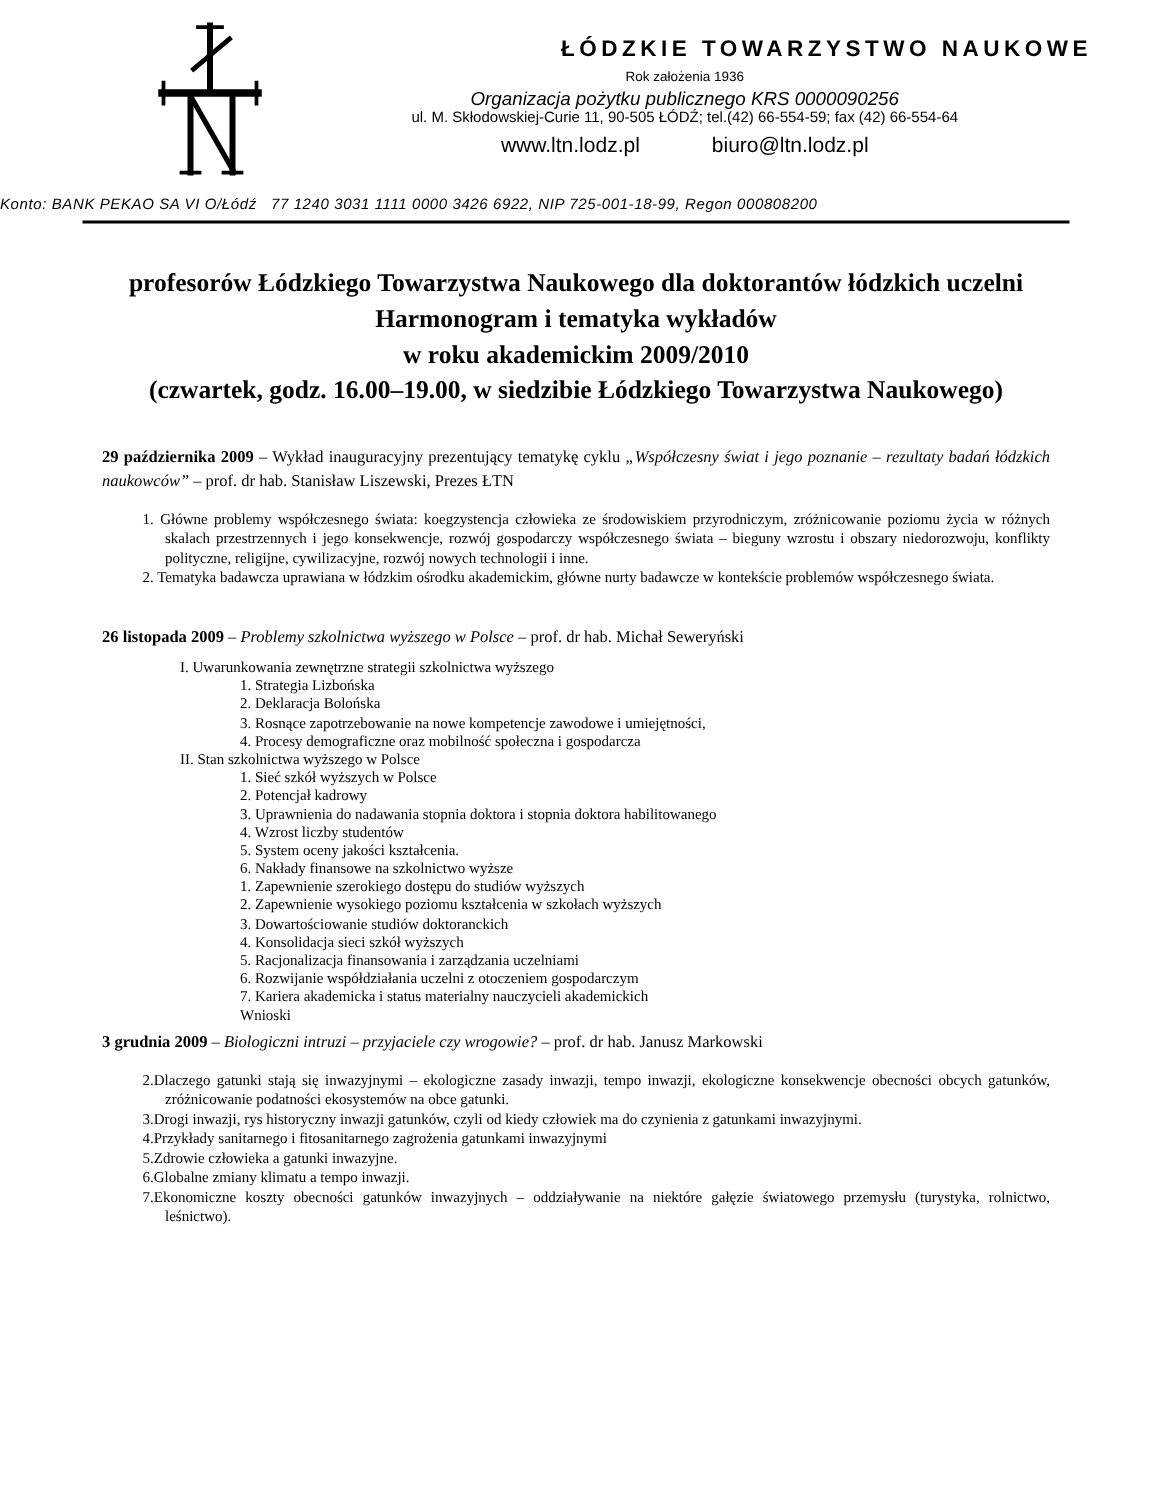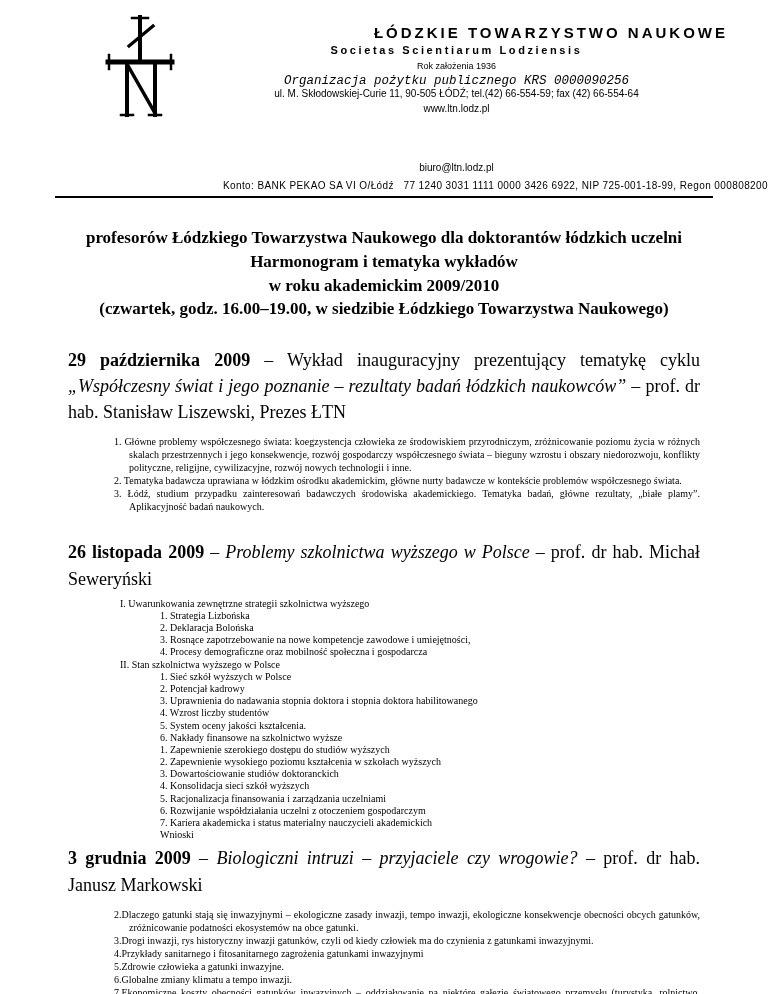--- a/index.html
+++ b/index.html
@@ -12,38 +12,38 @@
   }
   .page { width:100%; height:100%; padding-top:6px; }
 
   
   .header-row { display:flex; align-items:flex-start; padding:6px 40px 0 100px; }
   .logo { width:85px; flex:0 0 85px; padding-top:2px; }
   .header-text { flex:1; text-align:center; font-family:"Liberation Sans", sans-serif; padding-top:12px; }
   .org-name  { font-size:15px; font-weight:bold; letter-spacing:3px;text-align:right; }
   .org-latin { font-size:11px; font-weight:bold; letter-spacing:2.6px; margin-top:3px; }
   .founded   { font-size:9px;  margin-top:5px; }
-  .public-benefit { font-family:Liberation Mono, monospace; font-style:italic; font-size:12.5px; margin-top:3px; }
+  .public-benefit { font-family:Liberation Sans, sans-serif; font-style:italic; font-size:12.5px; margin-top:3px; }
   .address   { font-size:10px; margin-top:0; }
-  .webmail   { font-size:10px; margin-top:4px; display:flex; justify-content:center; gap:48px;flex-direction:column; }
-  .account   { font-family:"Liberation Sans", sans-serif; font-size:10px; text-align:right;
-               margin-top:7px; letter-spacing:0.4px; white-space:pre; }
+  .webmail   { font-size:14px; margin-top:4px; display:flex; justify-content:center; gap:48px; }
+  .account   { font-family:"Liberation Sans", sans-serif; font-size:10px; text-align:left;
+               margin-top:7px; letter-spacing:0.4px; white-space:pre;font-style:italic; }
   .rule { border-top:2px solid #000; margin:5px 55px 0 55px; }
 
   
   .title { text-align:center; font-weight:bold; font-size:17px; line-height:1.4; margin-top:28px; }
 
   
   .section { margin:0 68px; }
-  .lec-heading { font-size:18px; line-height:1.45; text-align:justify; margin-top:26px; }
+  .lec-heading { font-size:11px; line-height:1.45; text-align:justify; margin-top:26px; }
   .lec-heading.mt-sm { margin-top:4px; }
   .lec-heading .date { font-weight:bold; }
   .lec-heading .it { font-style:italic; }
 
-  .list { margin-top:10px; margin-left:46px; }
+  .list { margin-top:10px; margin-left:27px; }
   .num-item { font-size:10px; line-height:1.3; text-align:justify;
               padding-left:15px; text-indent:-15px; }
 
   .outline { margin-top:6px; }
   .o0 { font-size:10px; line-height:1.22; margin-left:52px; }
   .o1 { font-size:10px; line-height:1.22; margin-left:92px; }
 </style>
 </head>
 <body>
 
@@ -62,21 +62,20 @@
           <line x1="27" y1="48" x2="27" y2="101" stroke-width="4"></line>
           <line x1="55" y1="48" x2="55" y2="101" stroke-width="4"></line>
           <line x1="27" y1="50" x2="55" y2="99" stroke-width="3.5"></line>
           <line x1="21" y1="101" x2="33" y2="101" stroke-width="2.5"></line>
           <line x1="49" y1="101" x2="61" y2="101" stroke-width="2.5"></line>
         </g>
       </svg>
     </div>
     <div class="header-text">
       <div class="org-name">ŁÓDZKIE TOWARZYSTWO NAUKOWE</div>
-      <div class="org-latin">Societas Scientiarum Lodziensis</div>
       <div class="founded">Rok założenia 1936</div>
       <div class="public-benefit">Organizacja pożytku publicznego KRS 0000090256</div>
       <div class="address">ul. M. Skłodowskiej-Curie 11, 90-505 ŁÓDŹ; tel.(42) 66-554-59; fax (42) 66-554-64</div>
       <div class="webmail">
         <span>www.ltn.lodz.pl</span>
         <span>biuro@ltn.lodz.pl</span>
       </div>
     </div>
   </div>
   <div class="account">Konto: BANK PEKAO SA VI O/Łódź   77 1240 3031 1111 0000 3426 6922, NIP 725-001-18-99, Regon 000808200</div>
@@ -87,21 +86,20 @@
     <div>Harmonogram i tematyka wykładów</div>
     <div>w roku akademickim 2009/2010</div>
     <div>(czwartek, godz. 16.00–19.00, w siedzibie Łódzkiego Towarzystwa Naukowego)</div>
   </div>
 
   <div class="section">
     <p class="lec-heading"><span class="date">29 października 2009</span><span> – Wykład inauguracyjny prezentujący tematykę cyklu </span><span class="it">„Współczesny świat i jego poznanie – rezultaty badań łódzkich naukowców”</span><span> – prof. dr hab. Stanisław Liszewski, Prezes ŁTN</span></p>
     <div class="list">
       <div class="num-item">1. Główne problemy współczesnego świata: koegzystencja człowieka ze środowiskiem przyrodniczym, zróżnicowanie poziomu życia w różnych skalach przestrzennych i jego konsekwencje, rozwój gospodarczy współczesnego świata – bieguny wzrostu i obszary niedorozwoju, konflikty polityczne, religijne, cywilizacyjne, rozwój nowych technologii i inne.</div>
       <div class="num-item">2. Tematyka badawcza uprawiana w łódzkim ośrodku akademickim, główne nurty badawcze w kontekście problemów współczesnego świata.</div>
-      <div class="num-item">3. Łódź, studium przypadku zainteresowań badawczych środowiska akademickiego. Tematyka badań, główne rezultaty, „białe plamy”. Aplikacyjność badań naukowych.</div>
     </div>
   </div>
 
   <div class="section">
     <p class="lec-heading"><span class="date">26 listopada 2009</span><span> – </span><span class="it">Problemy szkolnictwa wyższego w Polsce</span><span> – prof. dr hab. Michał Seweryński</span></p>
     <div class="outline">
       <div class="o0">I. Uwarunkowania zewnętrzne strategii szkolnictwa wyższego</div>
       <div class="o1">1. Strategia Lizbońska</div>
       <div class="o1">2. Deklaracja Bolońska</div>
       <div class="o1">3. Rosnące zapotrzebowanie na nowe kompetencje zawodowe i umiejętności,</div>

